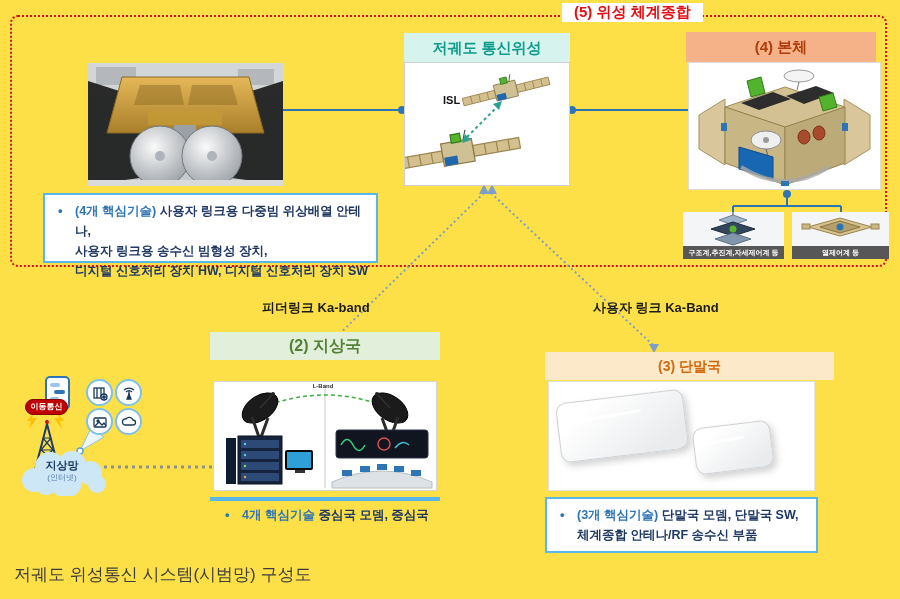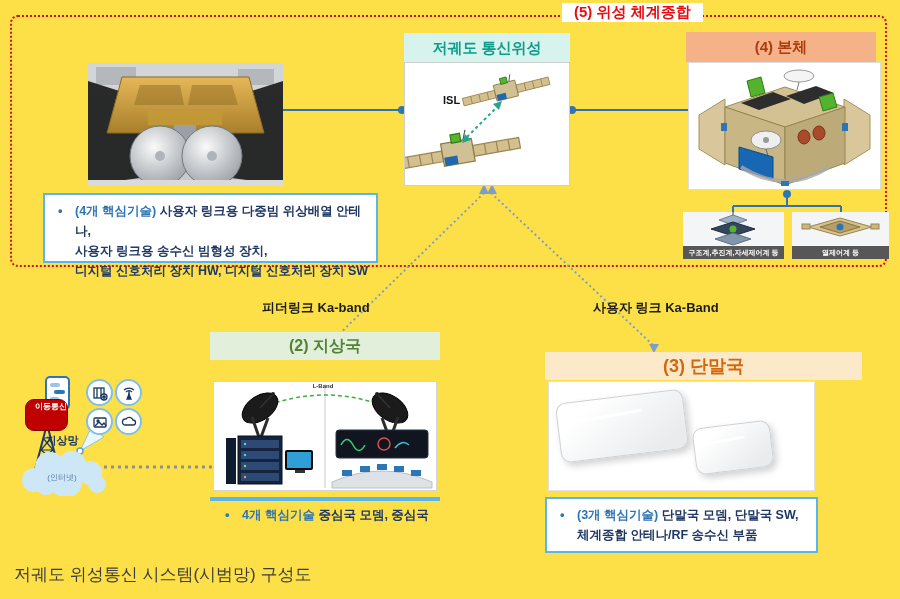--- a/index.html
+++ b/index.html
@@ -12,21 +12,21 @@
   .sys-frame { left:10px; top:15px; width:877px; height:252px; border:2px dotted #d4111b; border-radius:8px; }
   .sys-title { left:562px; top:3px; padding:0 12px; background:#fff; color:#e60d12;
                font-size:15px; font-weight:bold; z-index:6; white-space:nowrap; }
 
   
   .hdr { text-align:center; font-weight:bold; z-index:3; }
   .hdr-payload  { left:85px;  top:32px;  width:223px; height:30px; line-height:30px; background:#cde3f5; color:#2e74b5; font-size:15px; }
   .hdr-leo      { left:404px; top:33px;  width:166px; height:29px; line-height:29px; background:#d6f3ee; color:#0f9c8b; font-size:15px; }
   .hdr-bus      { left:686px; top:32px;  width:190px; height:30px; line-height:30px; background:#f5b288; color:#ad3b0d; font-size:15px; }
   .hdr-ground   { left:210px; top:332px; width:230px; height:28px; line-height:28px; background:#e2efda; color:#538135; font-size:16px; }
-  .hdr-terminal { left:545px; top:352px; width:317px; height:28px; line-height:28px; background:#fce9c9; color:#d2690e; font-size:18px; }
+  .hdr-terminal { left:545px; top:352px; width:289px; height:28px; line-height:28px; background:#fce9c9; color:#d2690e; font-size:14px; }
 
   .panel { background:#fff; border:1px solid #cfcfcf; z-index:2; }
 
   
   .keybox { background:#fff; border:2px solid #5ab6e8; z-index:3; color:#1f3864;
             font-weight:bold; font-size:12.5px; line-height:20px; }
   .kb-bullet { position:absolute; left:13px; top:6px; color:#2e75b5; font-size:13px; }
   .kb-text { position:absolute; left:30px; top:6px; right:6px; }
   .kb-label { color:#2e75b5;text-align:center; }
 
@@ -41,23 +41,23 @@
 
   
   .term-panel { position:absolute; background:linear-gradient(145deg,#ffffff 20%,#e9ebed 85%);
                 border:1px solid #cdd1d5; border-radius:10px; box-shadow:3px 4px 7px rgba(0,0,0,0.18); z-index:3; }
   .term-panel::after { content:""; position:absolute; left:12%; top:28%; width:55%; height:3px;
                        background:rgba(255,255,255,0.9); border-radius:2px; transform:rotate(-3deg); }
 
   
   .phone { left:45px; top:376px; width:25px; height:34px; border:2px solid #2e75b6; border-radius:5px; background:#fff; z-index:3; }
   .phone .bar { position:absolute; height:4px; border-radius:2px; }
-  .badge { left:25px; top:399px; width:43px; height:32px; background:#c00000; border:1px solid #820000;
-           border-radius:9px; color:#fff; font-size:8px; font-weight:bold; text-align:right; line-height:14px; z-index:4; white-space:nowrap; }
-  .cloud-title { left:24px; top:433px; width:76px; text-align:center; font-size:11px; font-weight:bold; color:#17375e; z-index:4; }
+  .badge { left:25px; top:399px; width:43px; height:16px; background:#c00000; border:1px solid #820000;
+           border-radius:9px; color:#fff; font-size:8px; font-weight:bold; text-align:center; line-height:14px; z-index:4; white-space:nowrap; }
+  .cloud-title { left:24px; top:458px; width:76px; text-align:center; font-size:11px; font-weight:bold; color:#17375e; z-index:4; }
   .cloud-sub   { left:24px; top:472px; width:76px; text-align:center; font-size:8px; color:#5b7fa6; z-index:4; }
   .net-icon { position:absolute; width:27px; height:27px; border:2px solid #7fc0e8; border-radius:50%;
               background:#fff; z-index:4; display:flex; align-items:center; justify-content:center; }
 
   .caption { left:14px; top:563px; font-size:17px; color:#3d3d3d; z-index:4; }
 
   svg { display:block; }
 </style>
 </head>
 <body>

